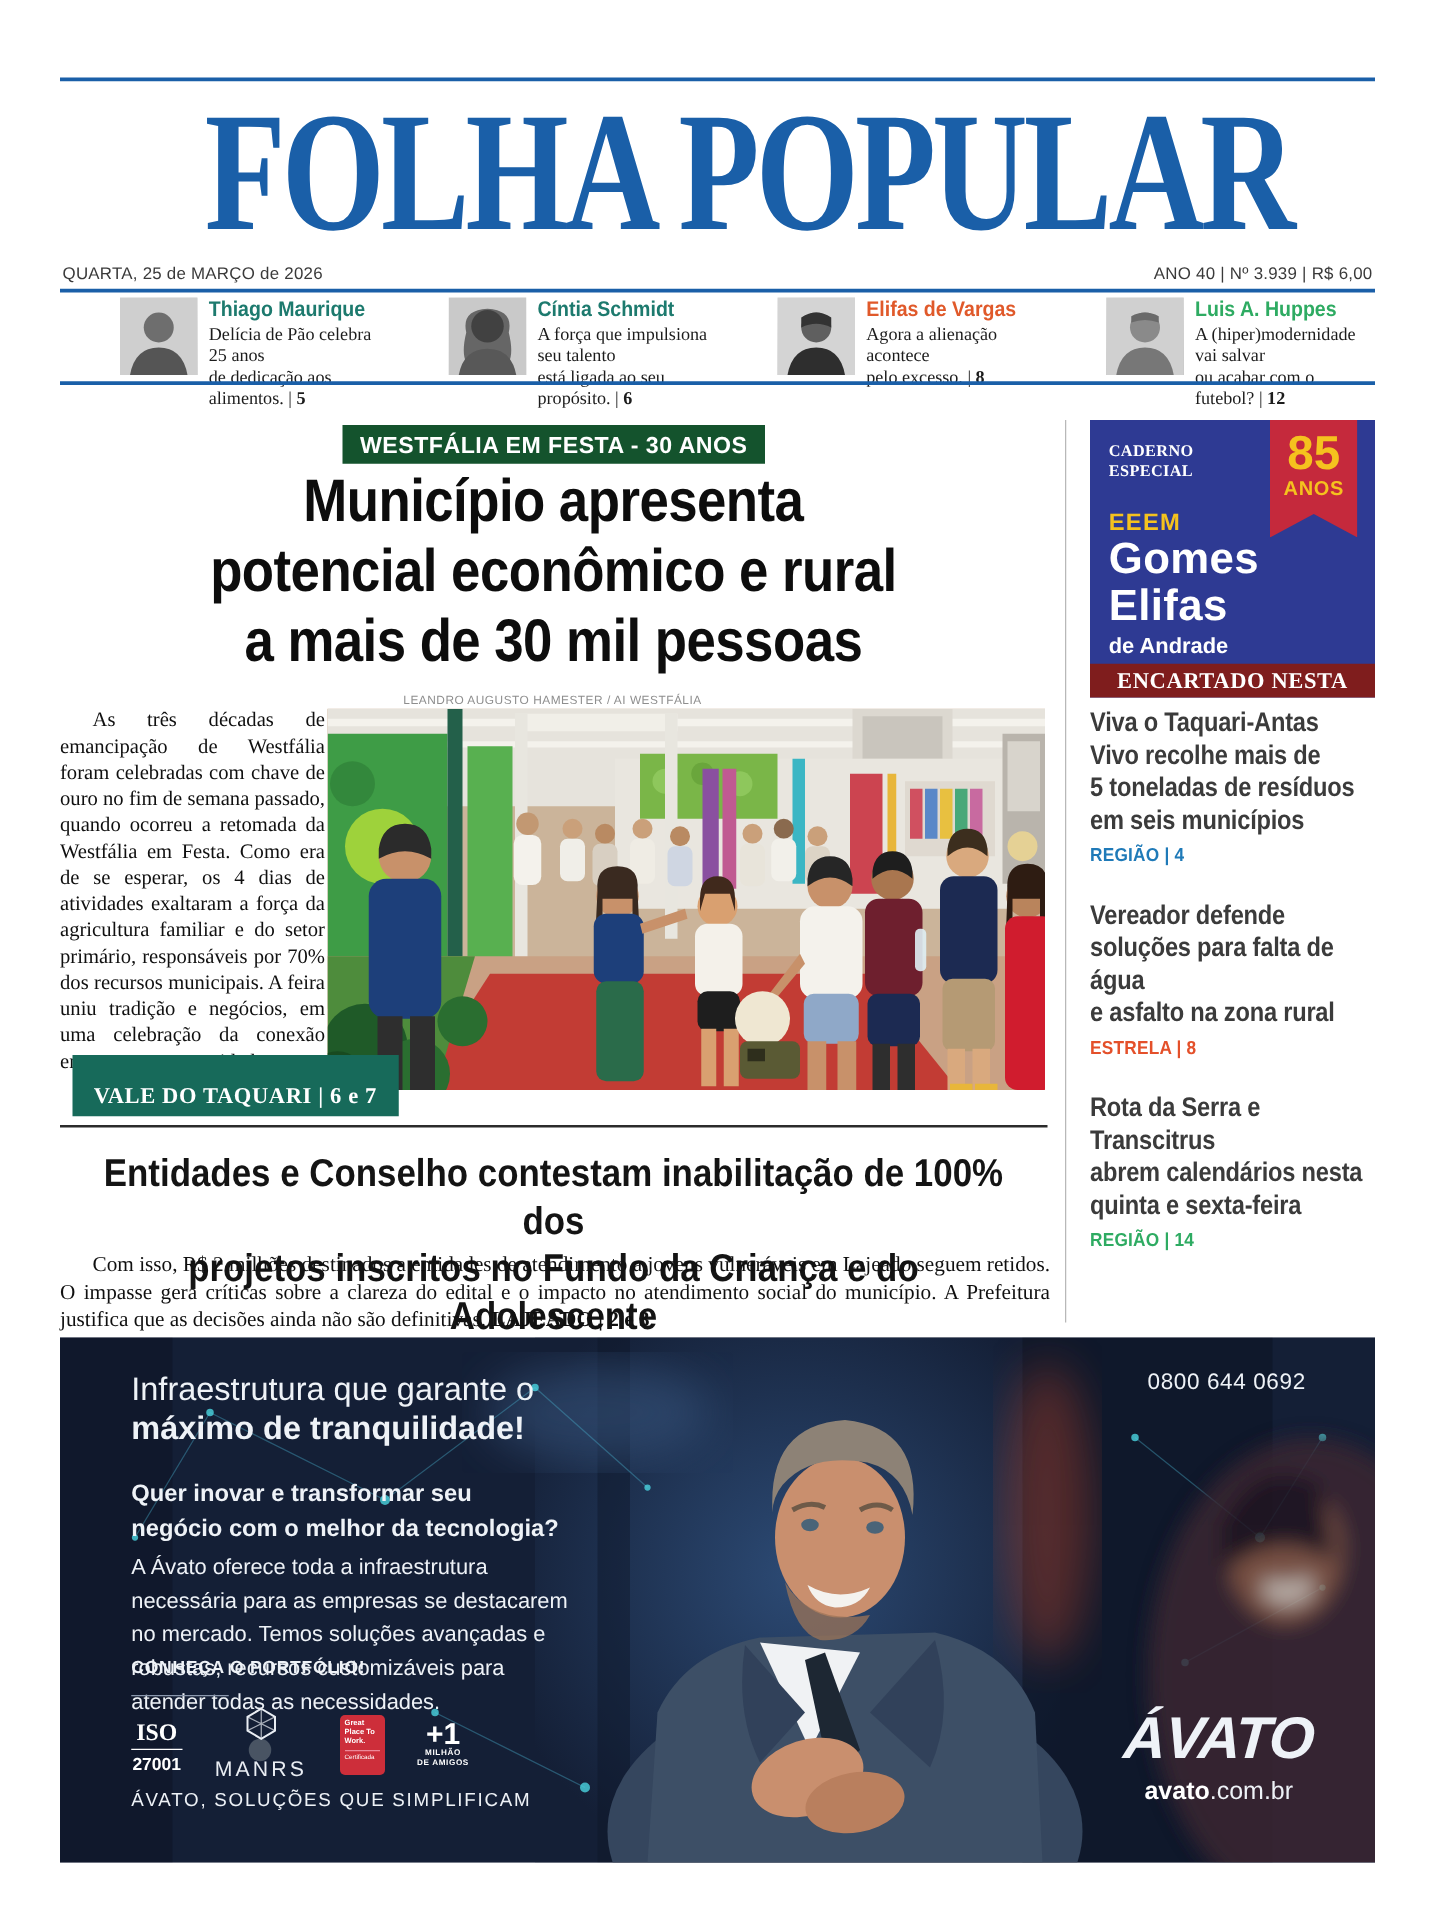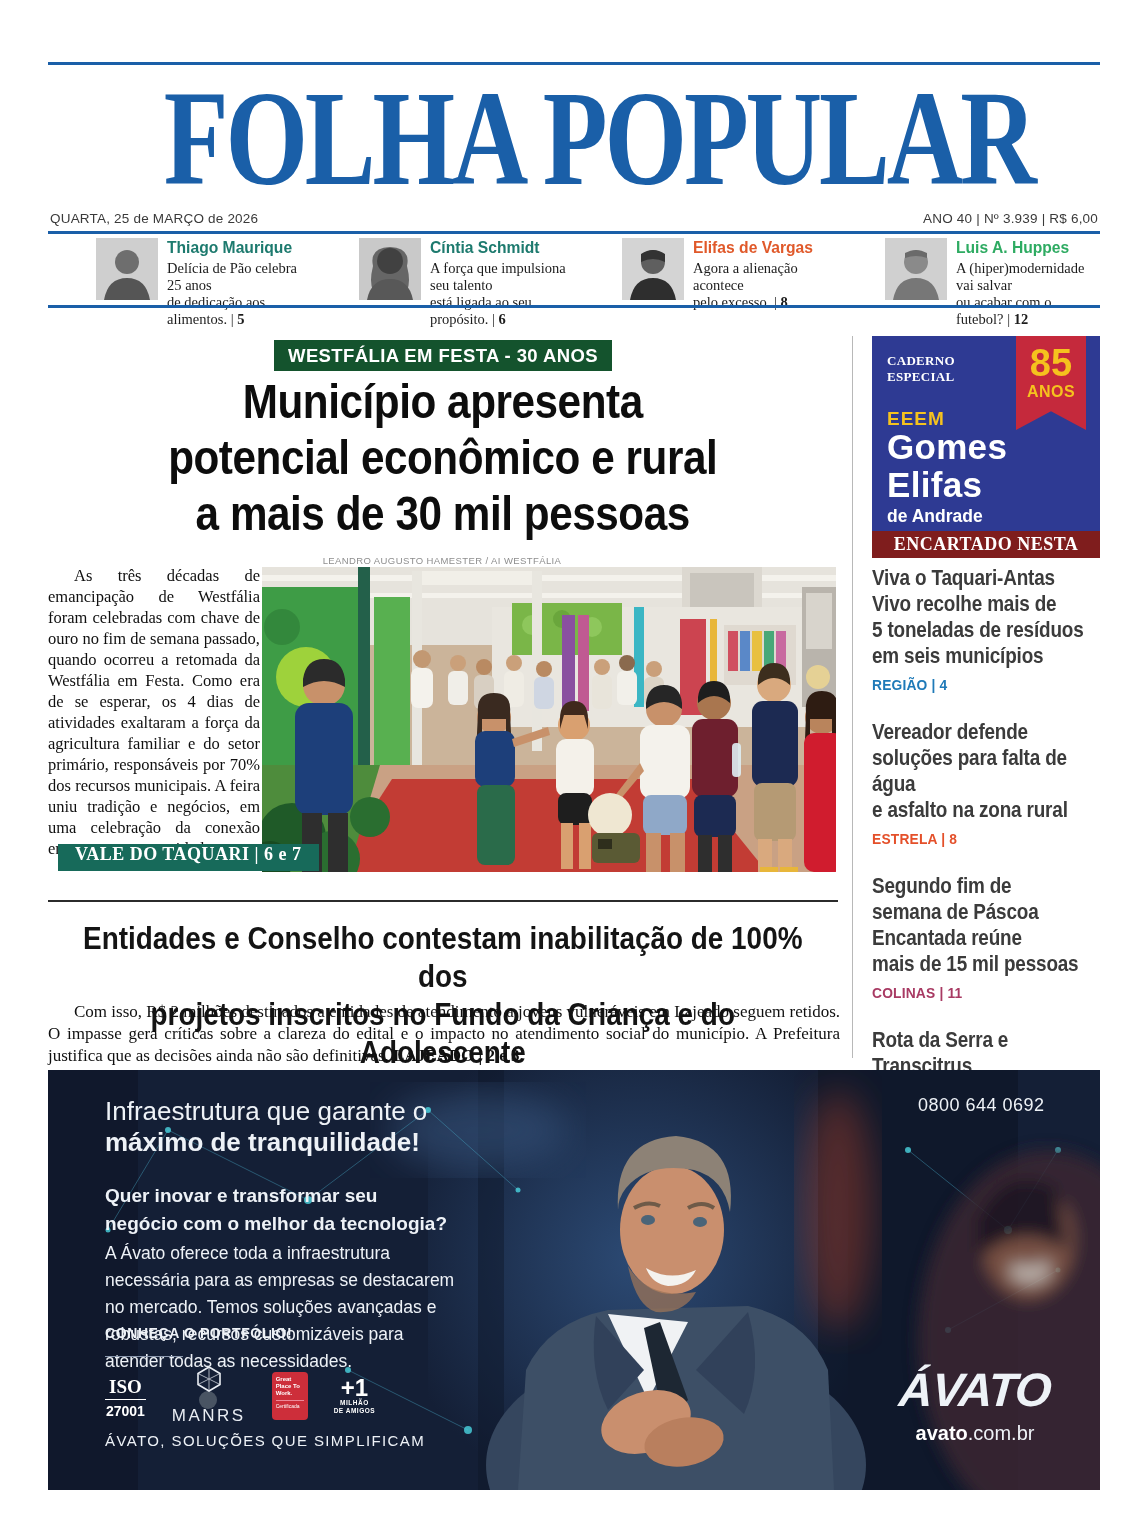--- a/index.html
+++ b/index.html
@@ -33,21 +33,21 @@
             transform:scaleX(.88);transform-origin:center top;}
   .headline-box{position:absolute;top:0;left:48px;width:790px;height:0;}
   .credit{position:absolute;top:555px;left:48px;width:788px;text-align:center;
           font-size:9.5px;color:#8e8e8e;letter-spacing:.4px;}
   .body-text{position:absolute;top:565px;left:48px;width:212px;margin:0;
              font-family:"Liberation Serif","DejaVu Serif",serif;font-size:16.5px;line-height:21px;
              text-align:justify;text-indent:26px;color:#101010;}
   .lead-photo{position:absolute;top:567px;left:262px;width:574px;height:305px;overflow:hidden;background:#cbb49a;}
   .section-badge{position:absolute;top:844px;left:58px;z-index:3;background:#176a5a;color:#fff;
                  font-family:"Liberation Serif",serif;font-weight:bold;font-size:18px;letter-spacing:.5px;
-                 padding:0 17px 6px;}
+                 padding:22px 17px 6px;}
   .story-rule{position:absolute;top:900px;left:48px;width:790px;height:2px;background:#2b2b2b;}
   .headline2{position:absolute;top:920px;left:-2.5%;width:105%;margin:0;text-align:center;
              font-size:31px;line-height:38px;font-weight:bold;color:#141414;
              transform:scaleX(.9);transform-origin:center top;}
   .lede{position:absolute;top:1001px;left:48px;width:792px;margin:0;
         font-family:"Liberation Serif","DejaVu Serif",serif;font-size:17px;line-height:22px;
         text-align:justify;text-indent:26px;color:#101010;}
   .lede b{font-family:"Liberation Serif",serif;}
 
   
@@ -339,27 +339,20 @@
 em seis municípios</p>
       <div class="sb-tag" style="color: rgb(31, 122, 184);">REGIÃO | 4</div>
     </div>
     <div class="sb-story">
       <p class="sb-headline pre">Vereador defende
 soluções para falta de água
 e asfalto na zona rural</p>
       <div class="sb-tag" style="color: rgb(228, 80, 42);">ESTRELA | 8</div>
     </div>
     <div class="sb-story">
-      <p class="sb-headline pre">Segundo fim de
-semana de Páscoa
-Encantada reúne
-mais de 15 mil pessoas</p>
-      <div class="sb-tag" style="color: rgb(168, 58, 99);">COLINAS | 11</div>
-    </div>
-    <div class="sb-story">
       <p class="sb-headline pre">Rota da Serra e Transcitrus
 abrem calendários nesta
 quinta e sexta-feira</p>
       <div class="sb-tag" style="color: rgb(46, 171, 98);">REGIÃO | 14</div>
     </div>
   </aside>
 
   <div class="ad">
     <svg class="ad-bg" width="1052" height="420" viewBox="0 0 1052 420">
       <defs>

